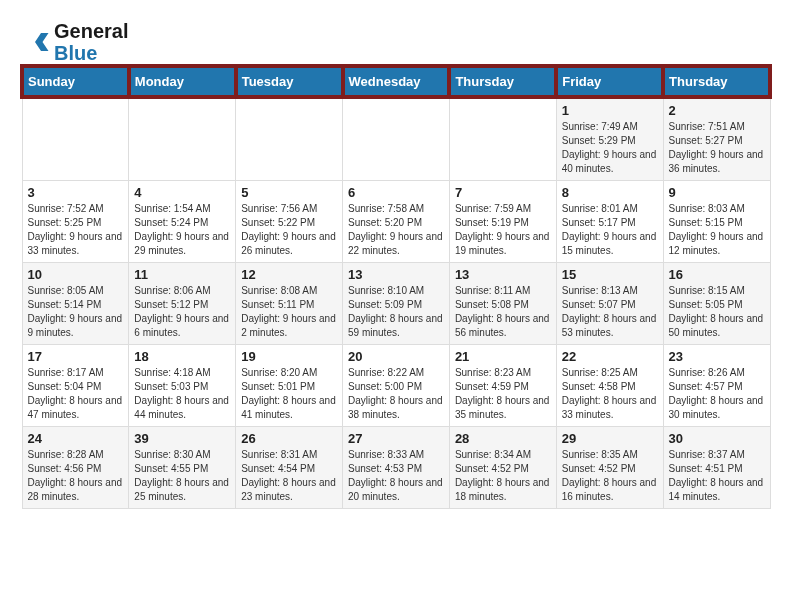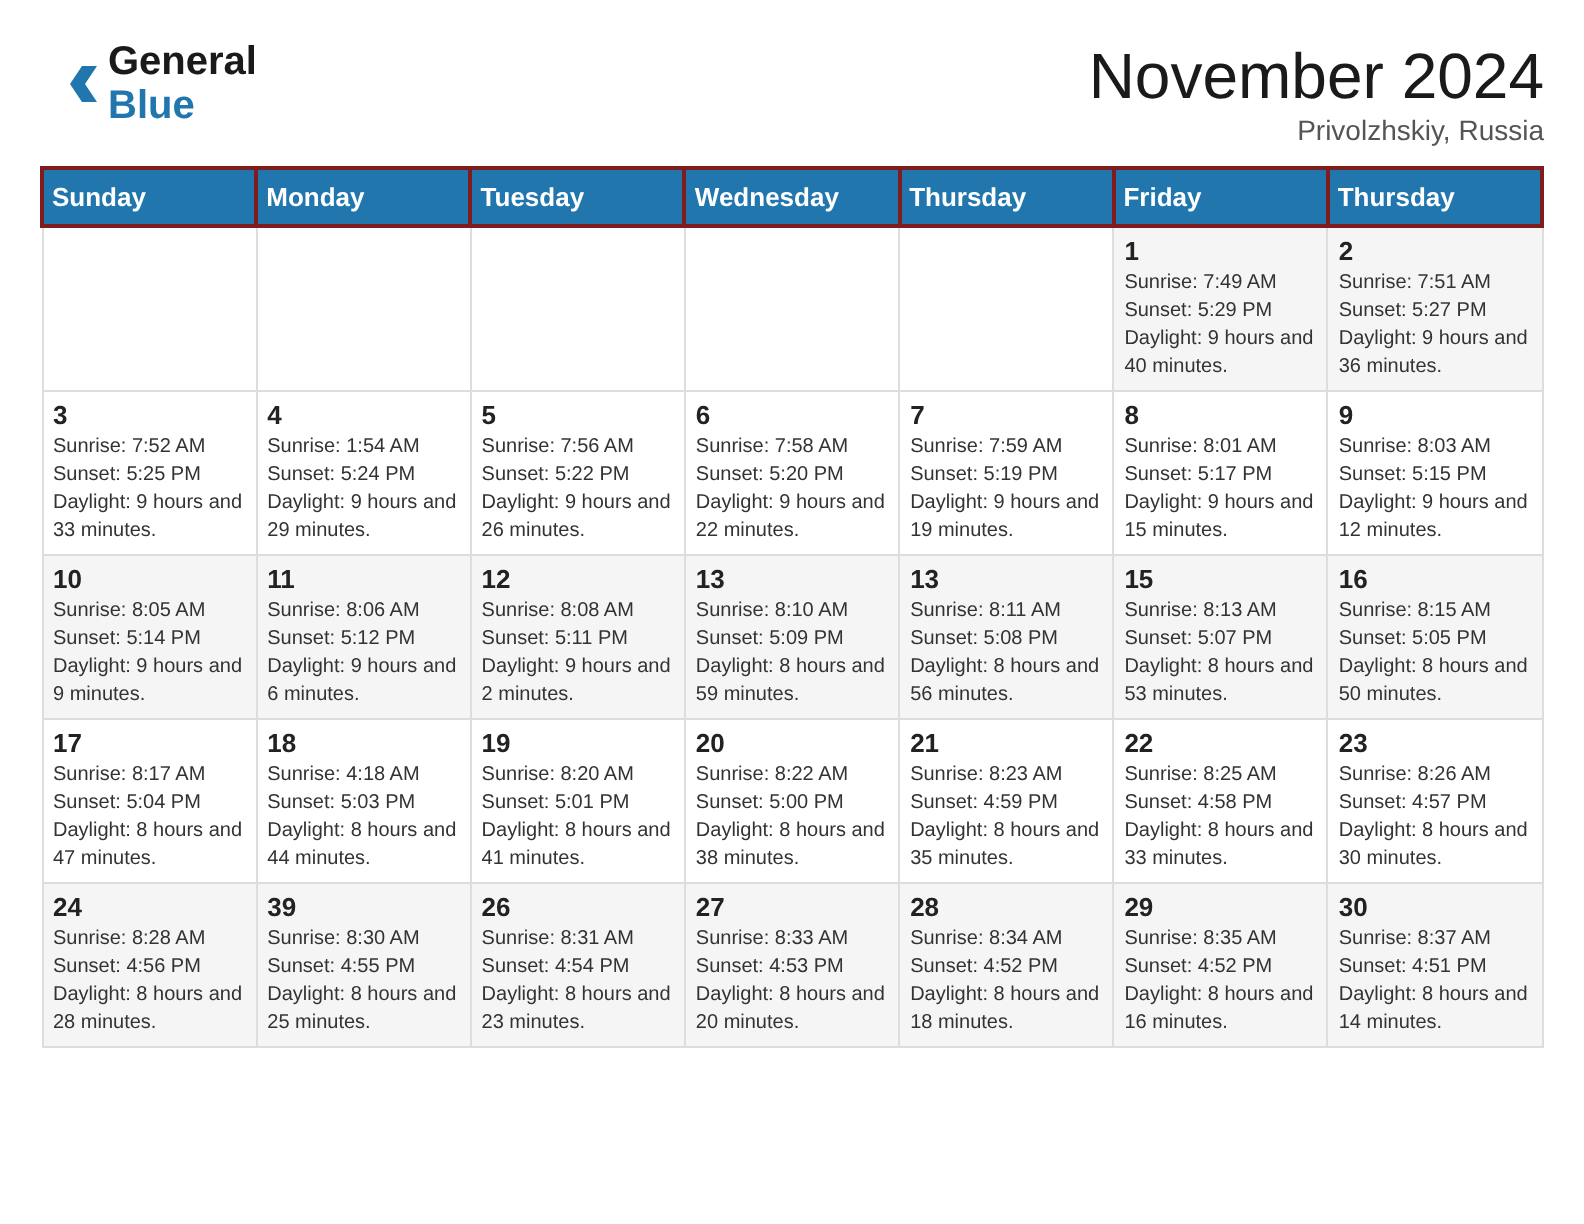--- a/index.html
+++ b/index.html
@@ -5,23 +5,21 @@
     * { box-sizing: border-box; margin: 0; padding: 0; }
     body {
       font-family: Arial, sans-serif;
       background: #fff;
       width: 792px;
       min-height: 612px;
       padding: 20px;
     }
     .header {
       display: flex;
-      justify-content: space-between;
       align-items: flex-start;
-      margin-bottom: 10px;
     }
     .logo {
       display: flex;
       align-items: center;
     }
     .logo-text {
       font-size: 20px;
       font-weight: bold;
       color: #1a1a1a;
       line-height: 1.1;
@@ -49,21 +47,21 @@
     table {
       width: 100%;
       border-collapse: collapse;
     }
     thead tr th {
       background-color: #2176ae;
       color: #fff;
       font-size: 13px;
       padding: 6px 4px;
       text-align: left;
-      border: 2px solid #7f1d1d;
+      border: 4px solid #7f1d1d;
     }
     tbody tr {
       border-bottom: 1px solid #ddd;
     }
     tbody tr:nth-child(odd) {
       background-color: #f5f5f5;
     }
     tbody tr:nth-child(even) {
       background-color: #ffffff;
     }
@@ -98,24 +96,20 @@
   <div class="logo">
     <svg class="logo-icon" viewBox="0 0 40 40">
       <rect x="0" y="0" width="40" height="40" fill="white"></rect>
       <polygon points="28,8 38,8 30,20 38,32 28,32 20,20" fill="#2176ae"></polygon>
     </svg>
     <div class="logo-text">
       <span style="color:#1a1a1a;">General</span><br>
       <span style="color:#2176ae;">Blue</span>
     </div>
   </div>
-  <div class="title-block">
-    <div class="month-title">November 2024</div>
-    <div class="location">Privolzhskiy, Russia</div>
-  </div>
 </div>
 
 <table>
   <thead>
     <tr id="weekday-header">
     <th>Sunday</th>
         <th>Monday</th>
         <th>Tuesday</th>
         <th>Wednesday</th>
         <th>Thursday</th>

